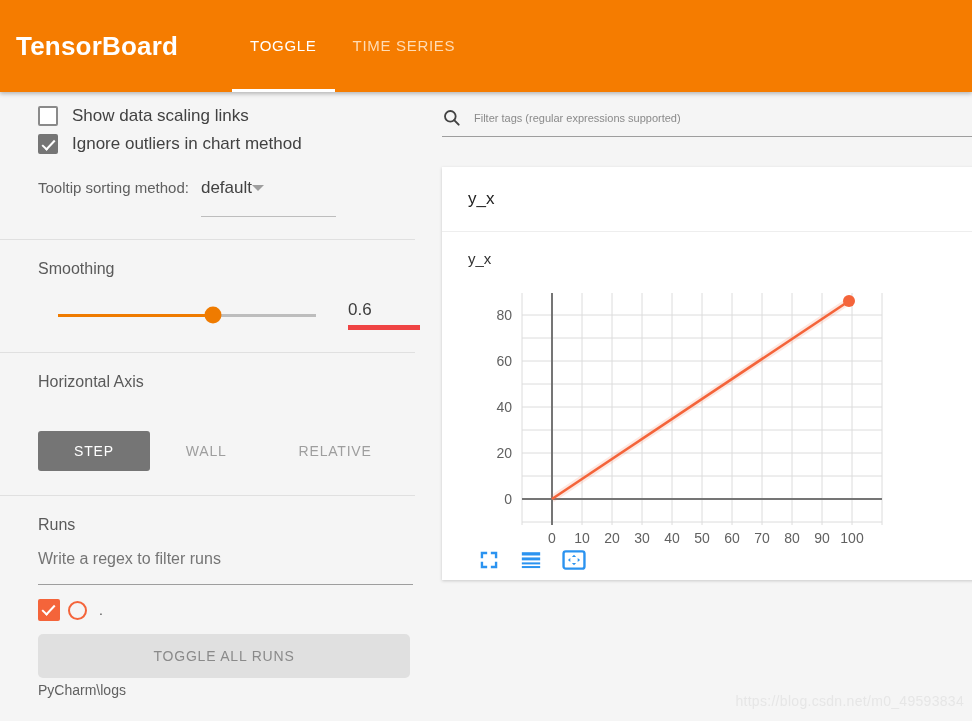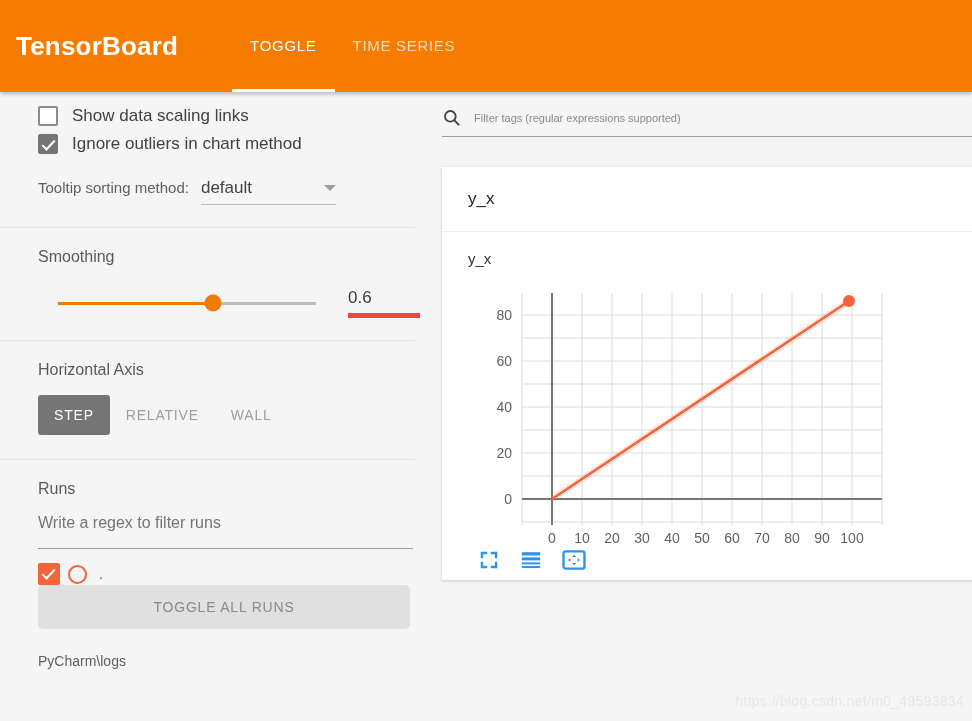--- a/index.html
+++ b/index.html
@@ -77,22 +77,22 @@
   }
   .cblabel { font-size: 17px; color: #424242; }
 
   .tooltip-row { display: flex; align-items: baseline; margin-top: 24px; }
   .tt-label { font-size: 15px; color: #5f5f5f; margin-right: 12px; }
   .tt-select {
     width: 135px;
     border-bottom: 1px solid #bdbdbd;
     display: flex;
     align-items: center;
-    justify-content: space-between;
-    padding-bottom: 6px;
+    justify-content: flex-start;
+    padding-bottom: 18px;
     cursor: pointer;
   }
   .tt-value { font-size: 17px; color: #424242; }
   .caret {
     width: 0; height: 0;
     border-left: 6px solid transparent;
     border-right: 6px solid transparent;
     border-top: 6px solid #9e9e9e;
   }
 
@@ -123,24 +123,25 @@
     border-bottom: 5px solid #ef4444;
     padding-bottom: 5px;
     cursor: text;
   }
 
   .axis-btns { display: flex; margin-top: 16px; }
   .axis-btn {
     font-size: 14px;
     letter-spacing: .8px;
     color: #9e9e9e;
-    padding: 12px 16px;
+    padding: 12px 36px;
     border-radius: 3px;
     cursor: pointer;
     white-space: nowrap;
+    margin-top: 24px;
   }
   .axis-btn.active { background: #757575; color: #fff; }
 
   .runs-input {
     width: 375px;
     border-bottom: 1px solid #9e9e9e;
     padding-bottom: 16px;
     margin-top: 16px;
     font-size: 16px;
     color: #757575;
@@ -167,31 +168,31 @@
   .run-circle {
     width: 19px; height: 19px;
     border: 2.5px solid #f4643a;
     border-radius: 50%;
     margin-right: 12px;
   }
   .run-label { font-size: 14px; color: #555; }
 
   .toggle-all {
     width: 372px;
-    margin-top: 0;
+    margin-top: 13px;
     background: #e0e0e0;
     color: #8a8a8a;
     font-size: 14px;
     letter-spacing: .8px;
     text-align: center;
     padding: 14px 0;
     border-radius: 5px;
     cursor: pointer;
   }
-  .run-path { margin-top: 24px; font-size: 14px; color: #616161; }
+  .run-path { margin-top: 4px; font-size: 14px; color: #616161; }
 
   
   .main { flex: 1; position: relative; padding-left: 12px; }
 
   .filter-row {
     display: flex;
     align-items: center;
     margin-top: 16px;
     margin-right: 0;
     border-bottom: 1px solid #9e9e9e;
@@ -273,22 +274,22 @@
         <div class="slider-value">0.6</div>
       </div>
     </div>
 
     <div class="divider"></div>
 
     <div class="sect" style="padding-top:20px;padding-bottom:24px">
       <div class="sect-title">Horizontal Axis</div>
       <div class="axis-btns">
         <div class="axis-btn active">STEP</div>
+        <div class="axis-btn">WALL</div>
         <div class="axis-btn">RELATIVE</div>
-        <div class="axis-btn">WALL</div>
       </div>
     </div>
 
     <div class="divider"></div>
 
     <div class="sect" style="padding-top:20px">
       <div class="sect-title">Runs</div>
       <div class="runs-input">Write a regex to filter runs</div>
       <div class="runrow">
         <div class="run-cb"></div>

